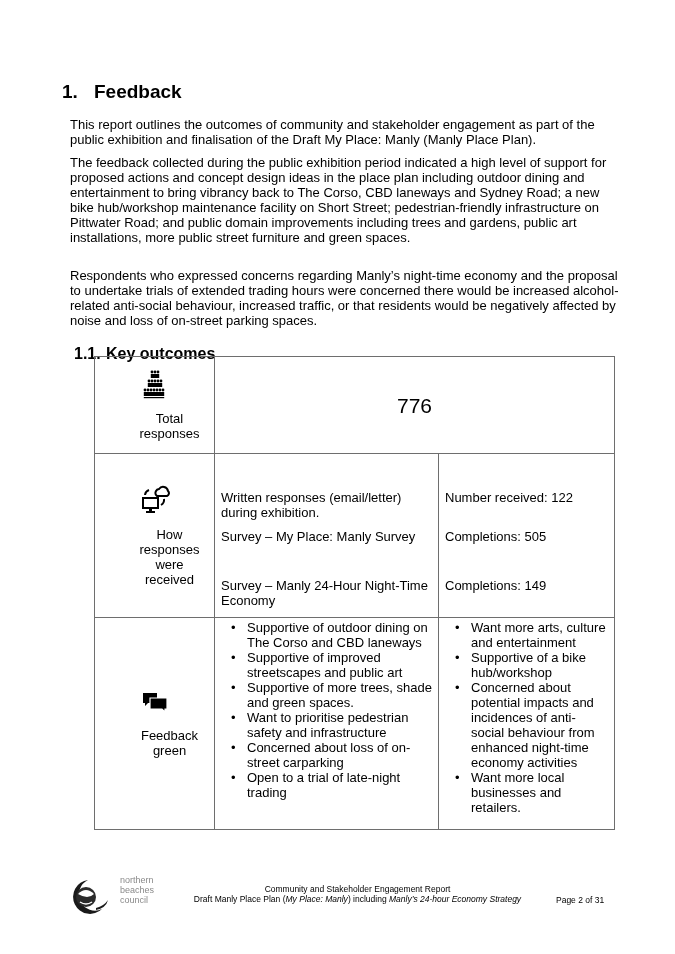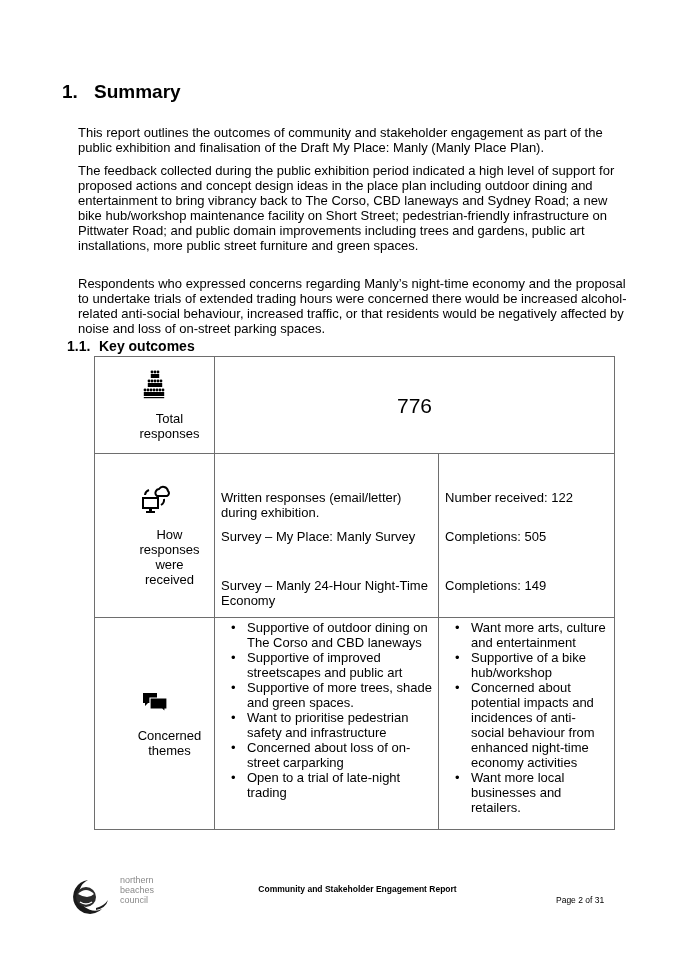--- a/index.html
+++ b/index.html
@@ -1,21 +1,21 @@
 <!DOCTYPE html>
 <html><head>
 <meta charset="utf-8">
 <style>
   html, body { margin:0; padding:0; background:#ffffff; }
   body { width:675px; height:954px; position:relative; overflow:hidden;
          font-family:"Liberation Sans", sans-serif; color:#000; }
   .h1 { position:absolute; left:62px; top:81px; font-size:19px; font-weight:bold; margin:0; }
   .h1 .num { display:inline-block; width:32px; }
-  .p { position:absolute; left:62px; width:556px; font-size:13px; line-height:15px; margin:16px; }
-  .h2 { position:absolute; left:62px; top:333px; font-size:14px; font-weight:bold; margin:5px; }
+  .p { position:absolute; left:62px; width:556px; font-size:13px; line-height:15px; margin:8px; }
+  .h2 { position:absolute; left:62px; top:333px; font-size:16px; font-weight:bold; margin:12px; }
   .h2 .num { display:inline-block; width:32px; }
 
   table.outcomes { position:absolute; left:94px; top:356px; width:521px;
                    border-collapse:collapse; font-size:13px; line-height:15px; }
   table.outcomes td { border:1px solid #6e6e6e; vertical-align:top; padding:12px; }
   td.label-cell { width:95px; text-align:center; vertical-align:middle !important; }
   .label-text { display:block;margin-left:30px; }
   .total-value { font-size:21px; text-align:center; vertical-align:middle !important; }
   td.mid { width:211px; padding:2px 6px 0 6px !important; }
   td.right { padding:2px 6px 0 6px !important; }
@@ -23,27 +23,27 @@
   .entry.two { min-height:30px;margin-top:34px; }
   ul.themes { margin:0; padding:0 0 14px 26px; list-style:none; }
   ul.themes li { position:relative; margin:0; }
   ul.themes li::before { content:"\2022"; position:absolute; left:-16px; top:0; }
   .icon { display:block; margin:0 auto; }
 
   .footer-logo { position:absolute; left:68px; top:878px; width:44px; height:38px; }
   .logo-text { position:absolute; left:120px; top:875px; font-size:9px; line-height:10px; color:#8a8a8a; }
   .footer-center { position:absolute; left:180px; width:355px; top:884px; text-align:center;
                    font-size:8.5px; line-height:10px; }
-  .footer-center .t { font-weight:bold; }
+  .footer-center .t { font-weight:normal; }
   .footer-page { position:absolute; left:556px; top:895px; font-size:8.5px; }
 </style>
 </head>
 <body>
 
-<h1 class="h1"><span class="num">1.</span><span>Summary</span></h1>
+<h1 class="h1"><span class="num">1.</span><span>Feedback</span></h1>
 
 <p class="p" style="top:109px">This report outlines the outcomes of community and stakeholder engagement as part of the public exhibition and finalisation of the Draft My Place: Manly (Manly Place Plan).</p>
 <p class="p" style="top:147px">The feedback collected during the public exhibition period indicated a high level of support for proposed actions and concept design ideas in the place plan including outdoor dining and entertainment to bring vibrancy back to The Corso, CBD laneways and Sydney Road; a new bike hub/workshop maintenance facility on Short Street; pedestrian-friendly infrastructure on Pittwater Road; and public domain improvements including trees and gardens, public art installations, more public street furniture and green spaces.</p>
 <p class="p" style="top:260px">Respondents who expressed concerns regarding Manly’s night-time economy and the proposal to undertake trials of extended trading hours were concerned there would be increased alcohol-related anti-social behaviour, increased traffic, or that residents would be negatively affected by noise and loss of on-street parking spaces.</p>
 
 <h2 class="h2"><span class="num">1.1.</span><span>Key outcomes</span></h2>
 
 <table class="outcomes">
   <tbody>
       <tr style="height:87px">
@@ -101,21 +101,21 @@
       <div class="entry two">Completions: 149</div>
     </td>
   </tr>
 
   <tr>
     <td class="label-cell">
       <svg class="icon" width="30" height="26" viewBox="0 0 30 26">
         <path d="M3 3 h14 v10 h-9 l-3 3 v-3 h-2 z" fill="#000"></path>
         <path d="M10 8 h17 v11 h-2 v3 l-3 -3 h-12 z" fill="#000" stroke="#fff" stroke-width="1.2"></path>
       </svg>
-      <span class="label-text" style="margin-top:12px">Concerned themes</span>
+      <span class="label-text" style="margin-top:12px">Feedback green</span>
     </td>
     <td class="mid">
       <ul class="themes">
         <li>Supportive of outdoor dining on The Corso and CBD laneways</li>
         <li>Supportive of improved streetscapes and public art</li>
         <li>Supportive of more trees, shade and green spaces.</li>
         <li>Want to prioritise pedestrian safety and infrastructure</li>
         <li>Concerned about loss of on-street carparking</li>
         <li>Open to a trial of late-night trading</li>
       </ul>
@@ -140,15 +140,16 @@
   <path d="M28 30 q8 -2 12 -8 q-2 8 -12 10 z" fill="#1a1a1a"></path>
 </svg>
 <div class="logo-text">
   <div>northern</div>
   <div>beaches</div>
   <div>council</div>
 </div>
 
 <div class="footer-center">
   <div class="t">Community and Stakeholder Engagement Report</div>
+  <div><span>Draft Manly Place Plan (</span><i>My Place: Manly</i><span>) including </span><i>Manly’s 24-hour Economy Strategy</i></div>
 </div>
 
 <div class="footer-page">Page 2 of 31</div>
 
 </body></html>

